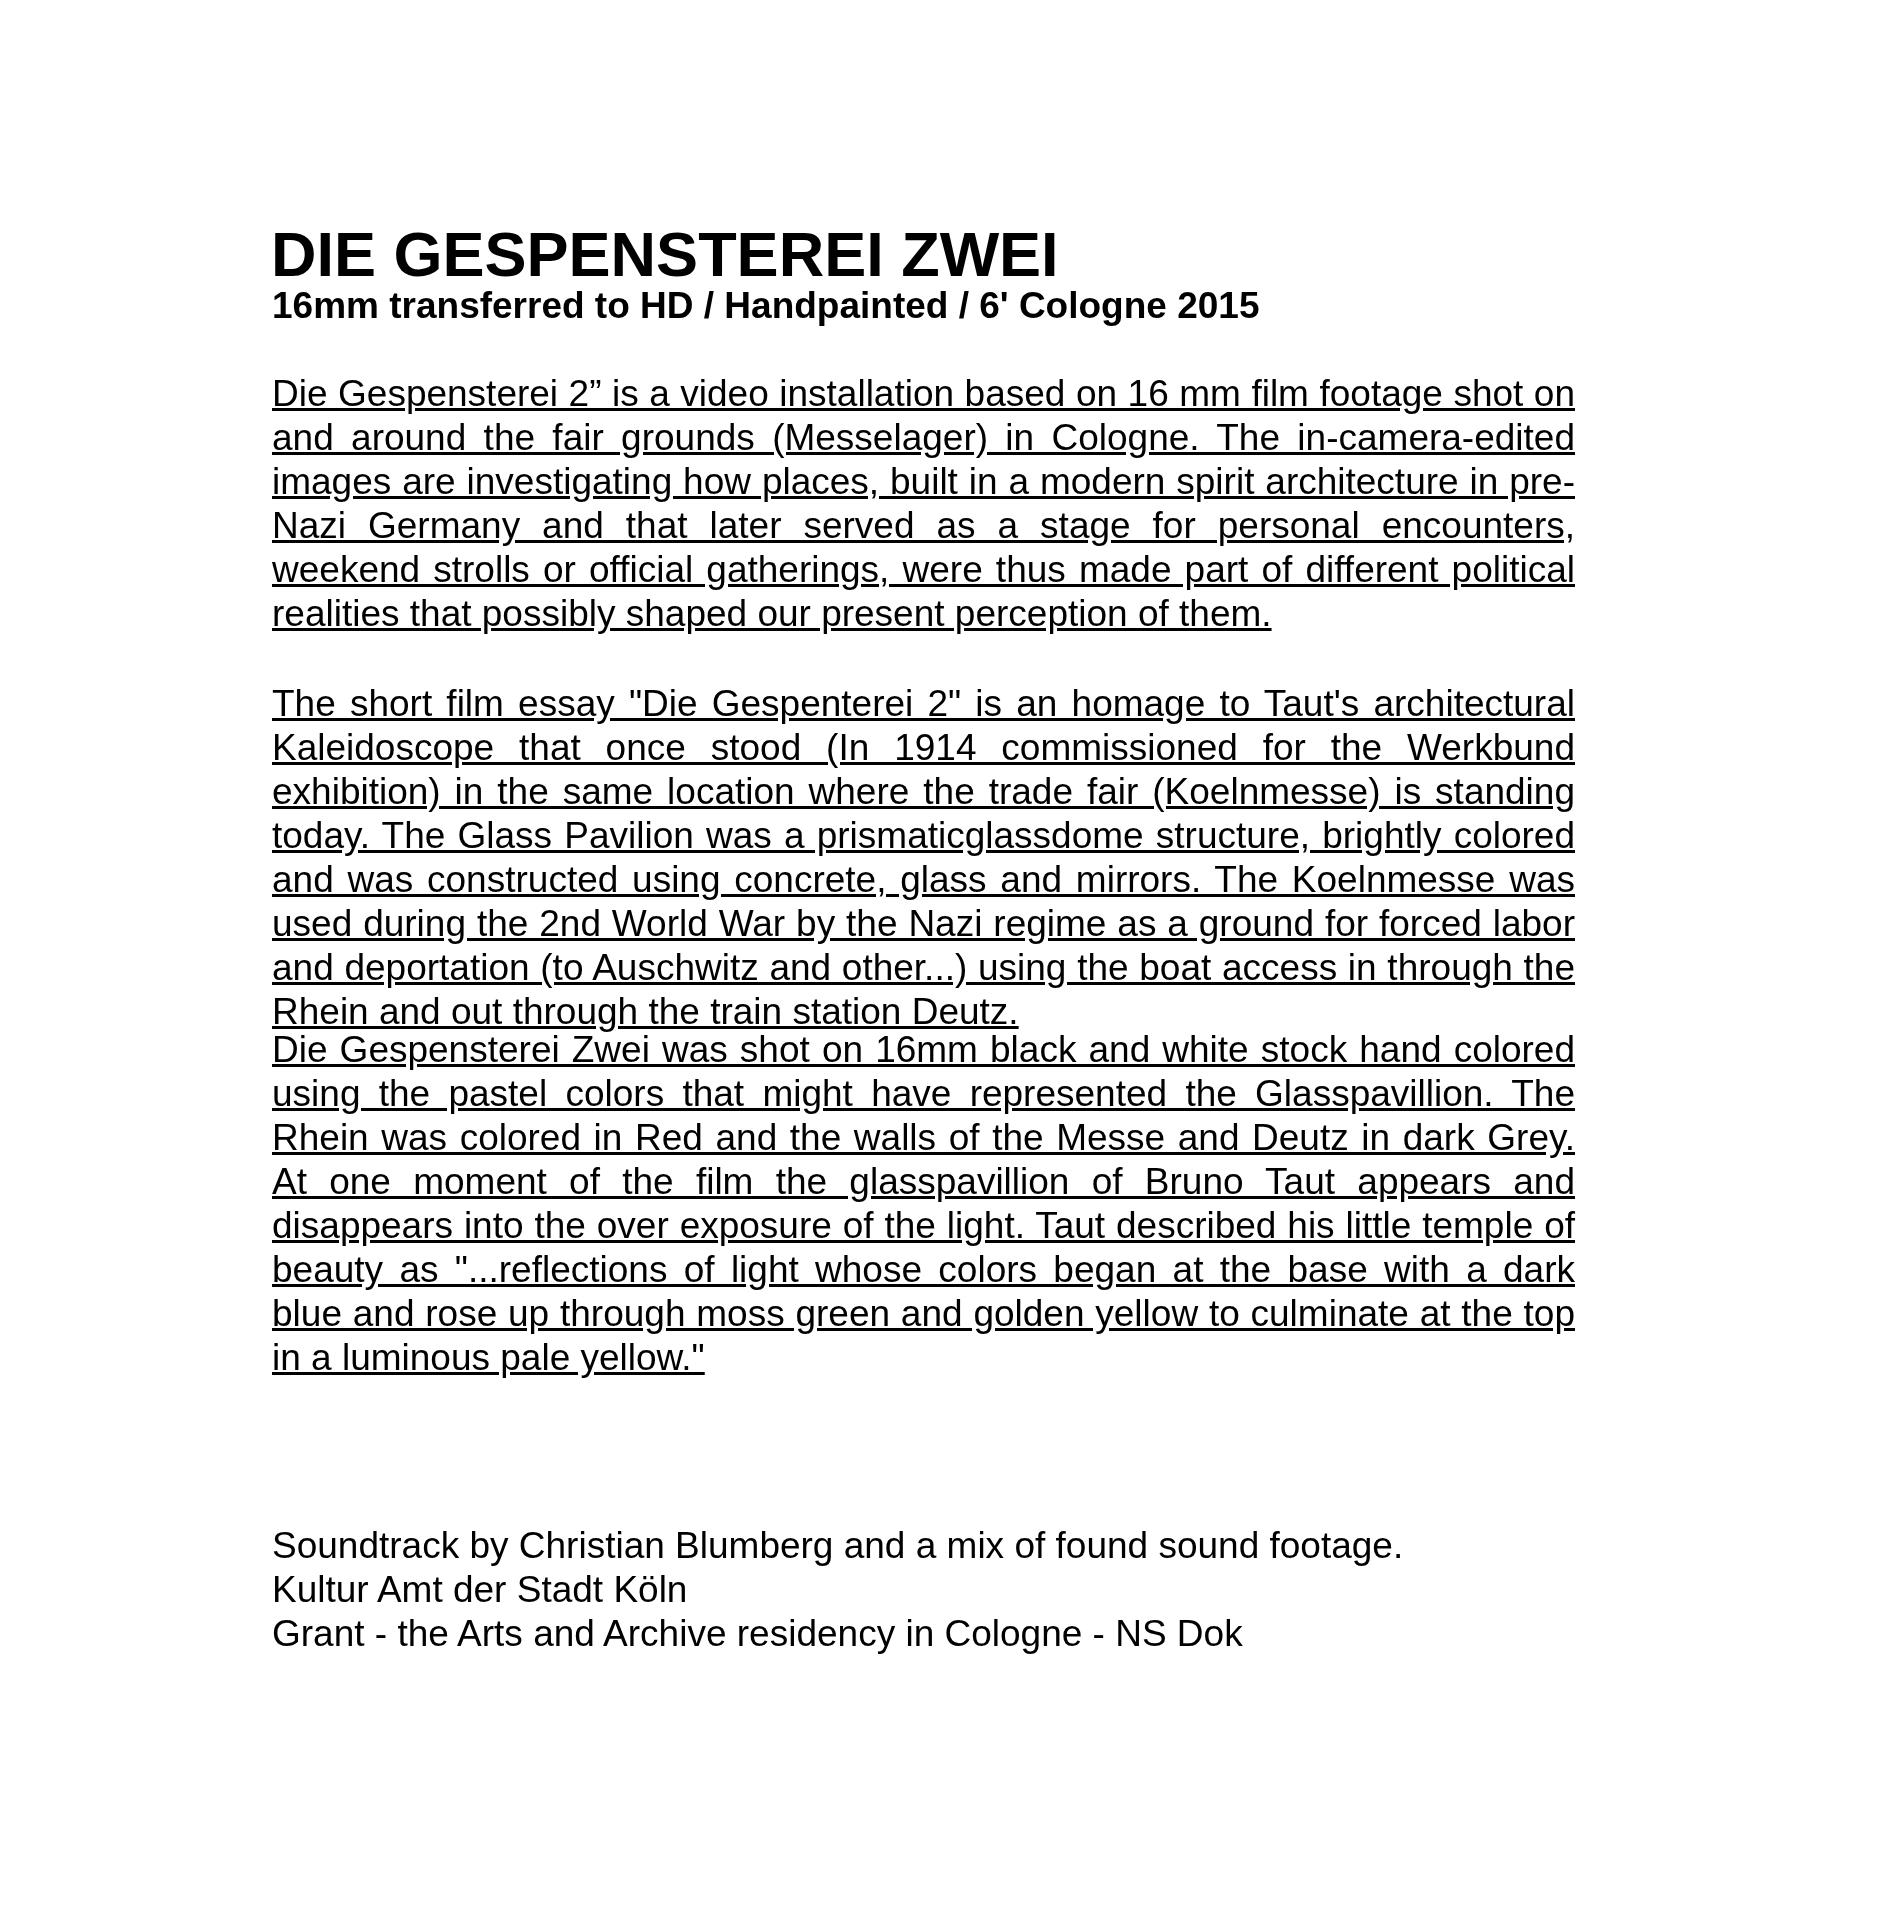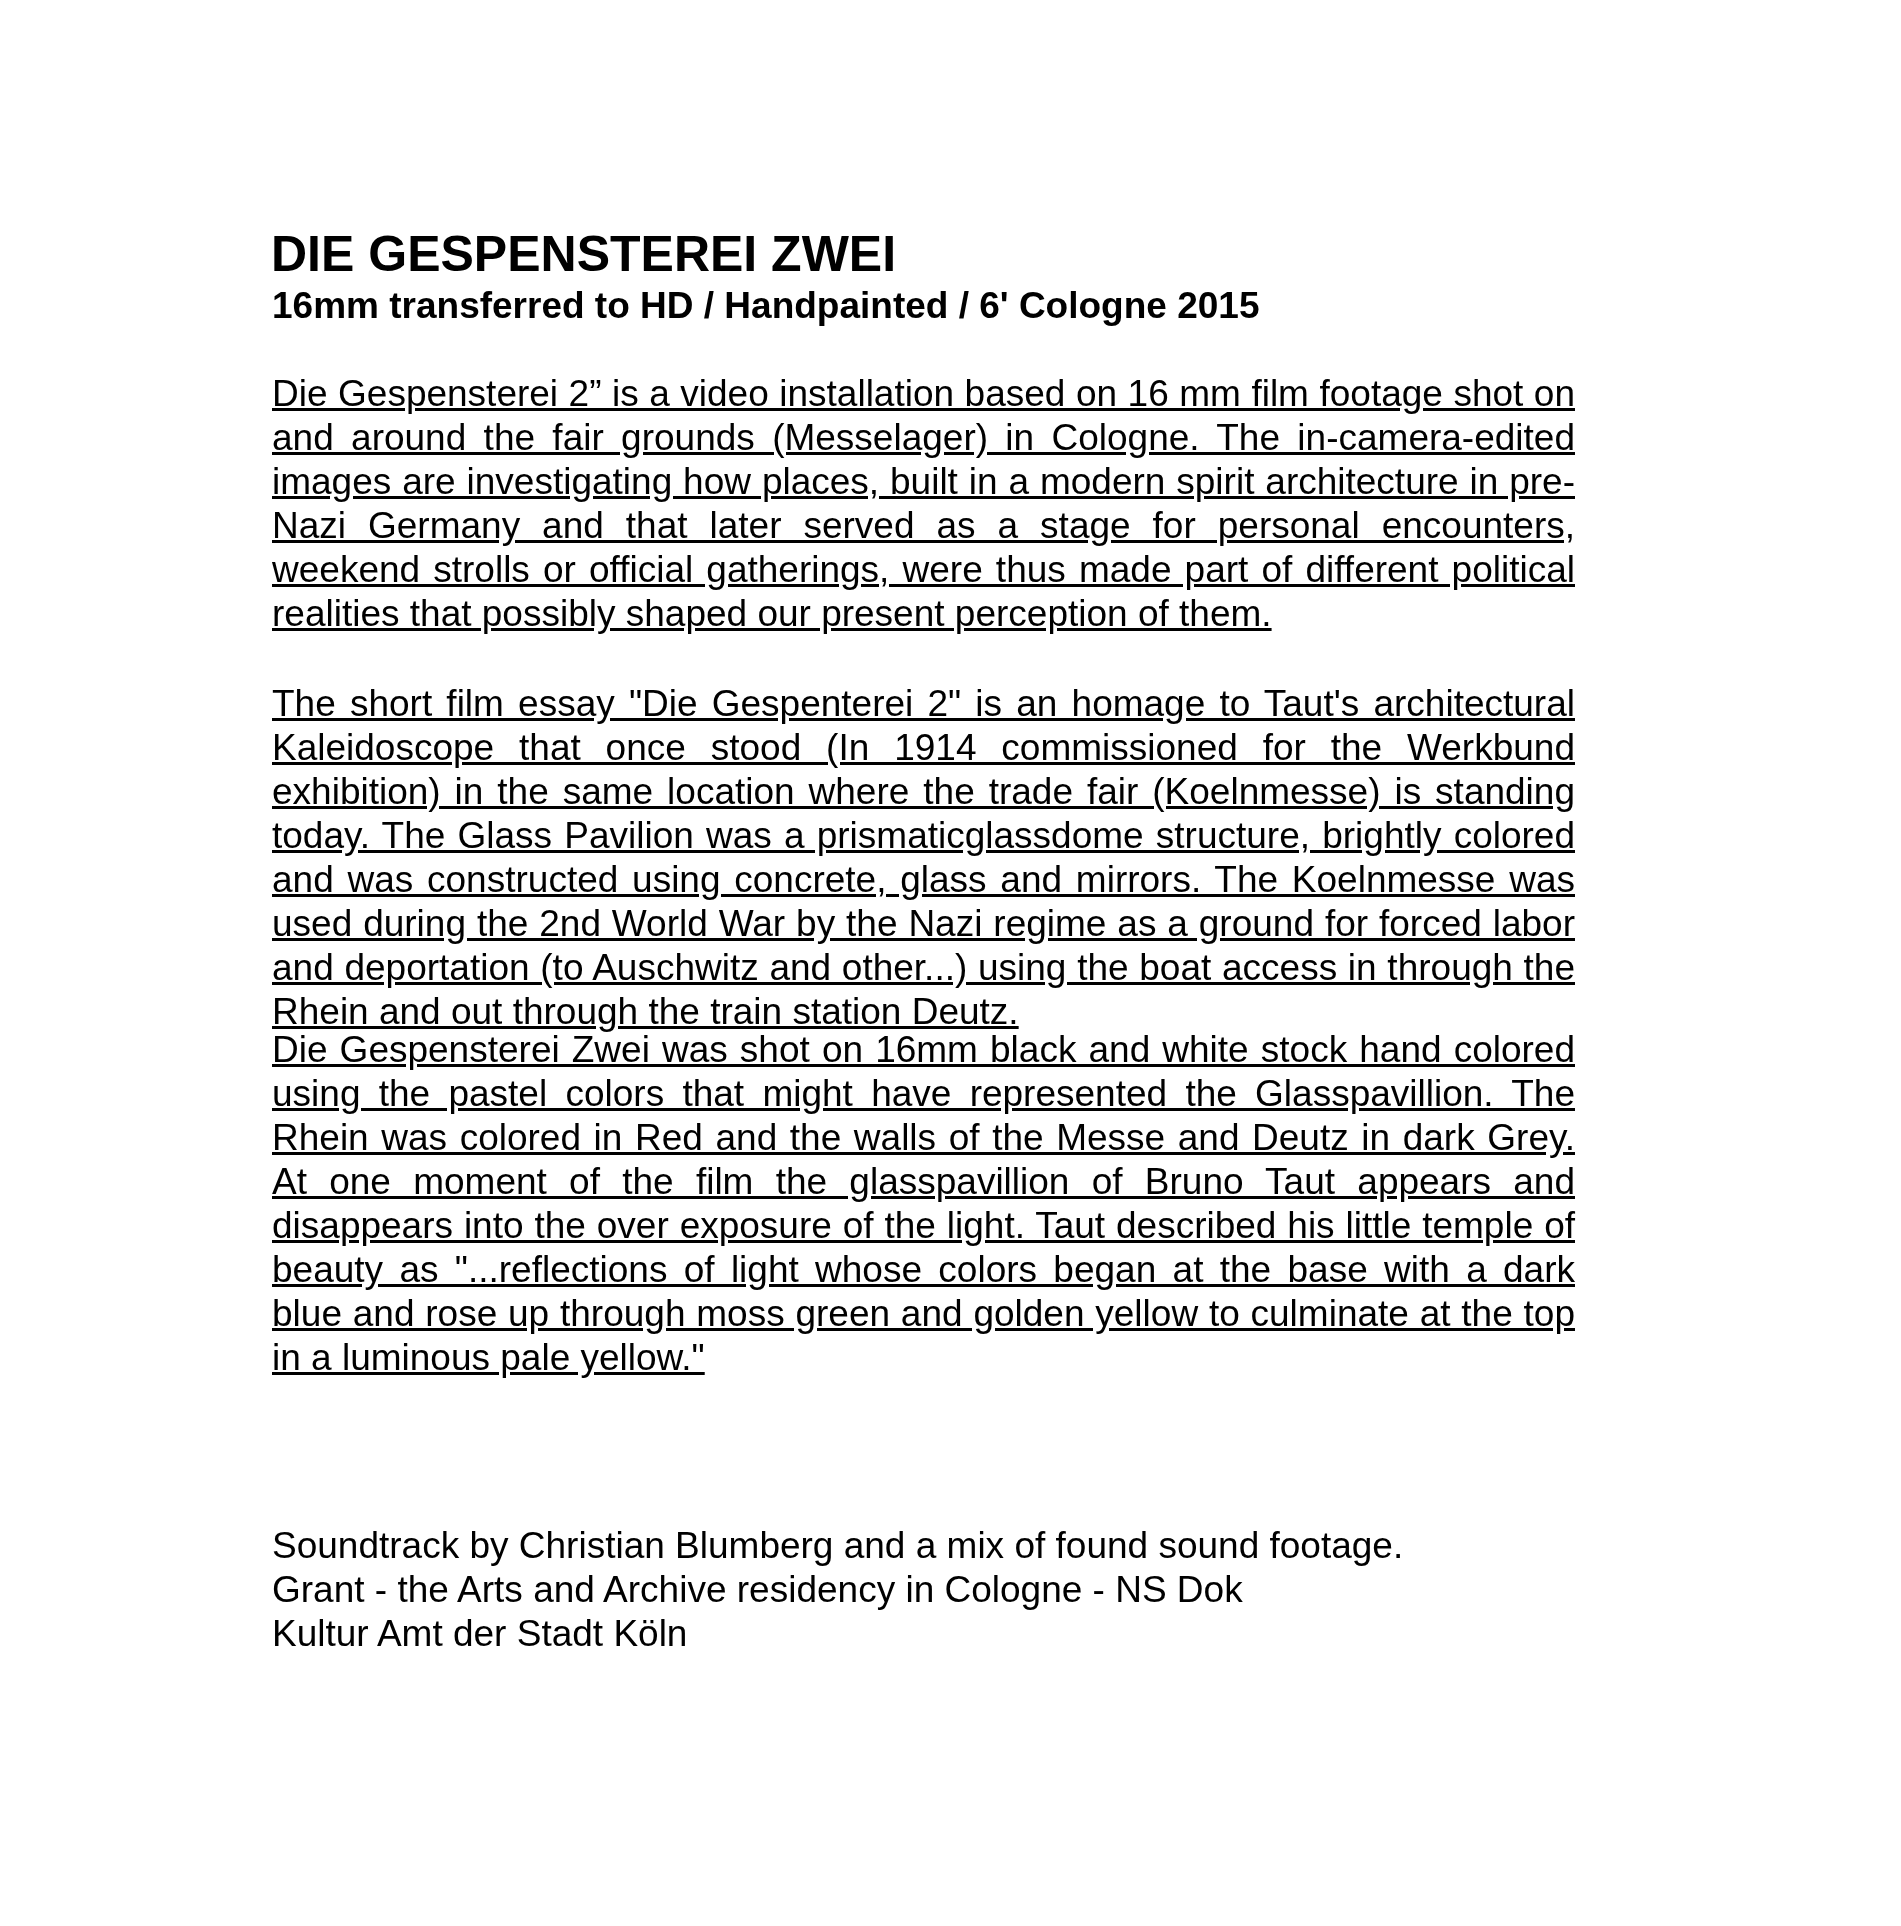--- a/index.html
+++ b/index.html
@@ -4,21 +4,21 @@
 <style>
   html, body { margin: 0; padding: 0; background: #ffffff; }
   body { width: 1901px; height: 2452px; position: relative; overflow: hidden; }
   .page {
     position: absolute; left: 0; top: 0; width: 1901px; height: 2452px;
     background: #ffffff; color: #000000;
     font-family: "Liberation Sans", "DejaVu Sans", sans-serif;
   }
   .title {
     position: absolute; left: 271px; top: 225px; margin: 0;
-    font-size: 50px; font-weight: bold; line-height: 59px; white-space: nowrap;
+    font-size: 63px; font-weight: bold; line-height: 59px; white-space: nowrap;
   }
   .subtitle {
     position: absolute; left: 272px; top: 284px; margin: 0;
     font-size: 37px; font-weight: bold; line-height: 44px; white-space: nowrap;
   }
   .para {
     position: absolute; left: 272px; width: 1303px; margin: 0;
     font-size: 37px; line-height: 44px; text-align: justify; text-align-last: left; text-decoration: underline;
   }
   .p1 { top: 372px; }
@@ -36,18 +36,18 @@
 <div class="page">
   <h1 class="title">DIE GESPENSTEREI ZWEI</h1>
   <div class="subtitle">16mm transferred to HD / Handpainted / 6' Cologne 2015</div>
 
   <p class="para p1">Die Gespensterei 2” is a video installation based on 16 mm film footage shot on and around the fair grounds (Messelager) in Cologne. The in-camera-edited images are investigating how places, built in a modern spirit architecture in pre-Nazi Germany and that later served as a stage for personal encounters, weekend strolls or official gatherings, were thus made part of different political realities that possibly shaped our present perception of them.</p>
   <p class="para p2">The short film essay "Die Gespenterei 2" is an homage to Taut's architectural Kaleidoscope that once stood (In 1914 commissioned for the Werkbund exhibition) in the same location where the trade fair (Koelnmesse) is standing today. The Glass Pavilion was a prismaticglassdome structure, brightly colored and was constructed using concrete, glass and mirrors. The Koelnmesse was used during the 2nd World War by the Nazi regime as a ground for forced labor and deportation (to Auschwitz and other...) using the boat access in through the Rhein and out through the train station Deutz.</p>
   <p class="para p3">Die Gespensterei Zwei was shot on 16mm black and white stock hand colored using the pastel colors that might have represented the Glasspavillion. The Rhein was colored in Red and the walls of the Messe and Deutz in dark Grey. At one moment of the film the glasspavillion of Bruno Taut appears and disappears into the over exposure of the light. Taut described his little temple of beauty as "...reflections of light whose colors began at the base with a dark blue and rose up through moss green and golden yellow to culminate at the top in a luminous pale yellow."</p>
 
   <div class="credits">
     <div>Soundtrack by Christian Blumberg and a mix of found sound footage.</div>
+    <div>Kultur Amt der Stadt Köln</div>
     <div>Grant - the Arts and Archive residency in Cologne - NS Dok</div>
-    <div>Kultur Amt der Stadt Köln</div>
   </div>
 
 </div>
 
 
 </body></html>

